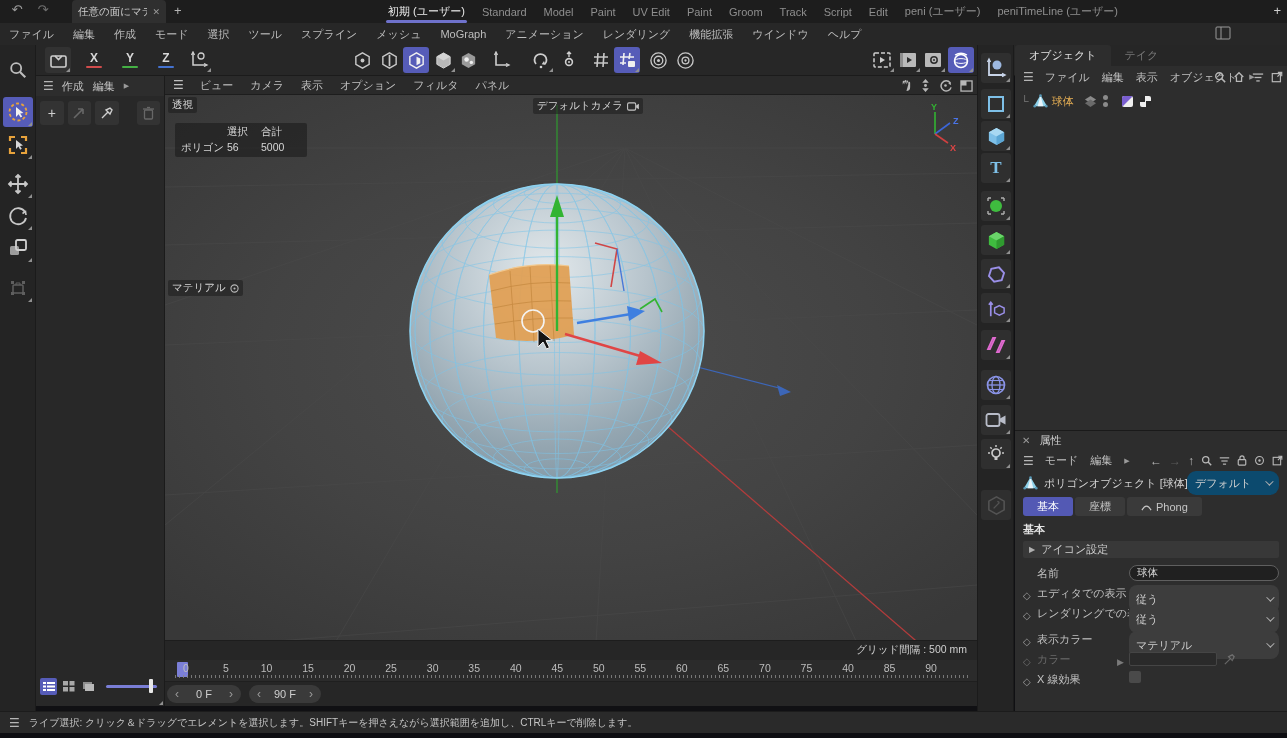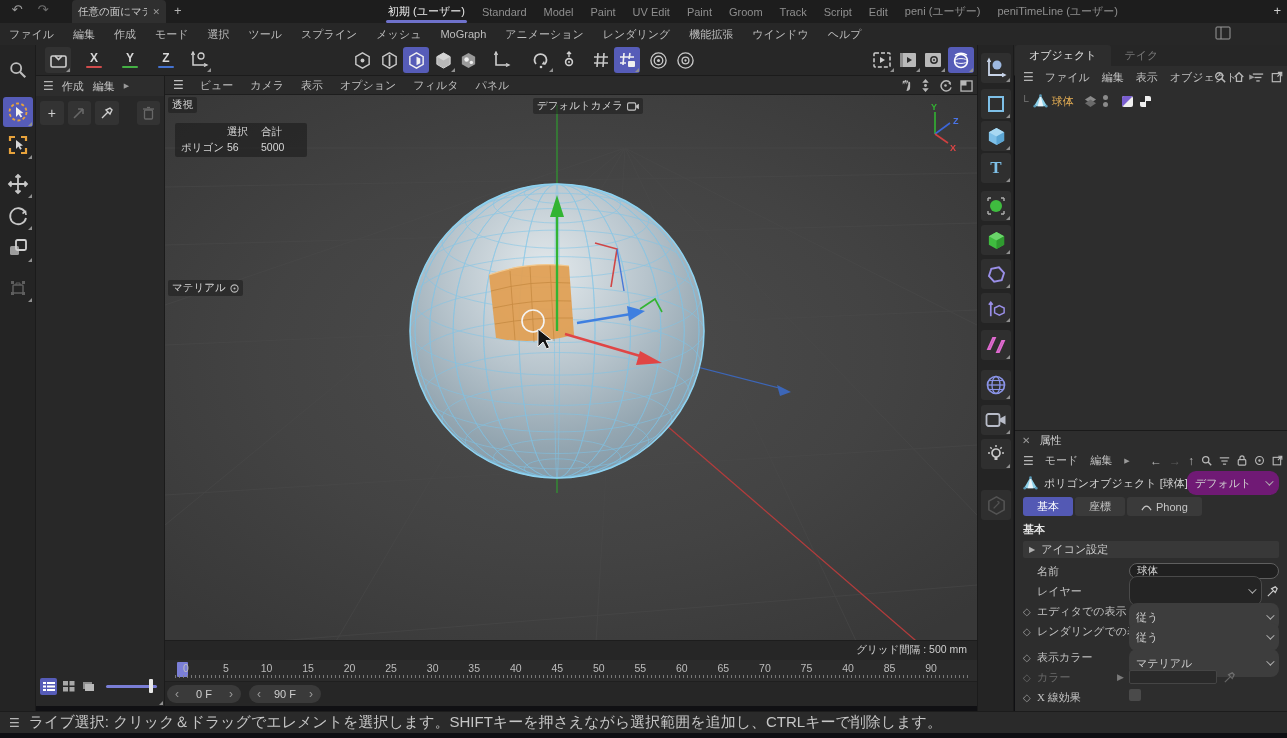--- a/index.html
+++ b/index.html
@@ -89,41 +89,41 @@
   .oname{color:#e8b054;font-size:11px;}
   .togglebox{width:11px;height:11px;border-radius:2px;margin-left:3px;}
   
   #am{position:absolute;left:1015px;top:430px;width:272px;height:281px;background:#2d2d2d;border-top:1px solid #1a1a1a;}
   #am-head{height:19px;display:flex;align-items:center;gap:9px;padding:0 7px;color:#d2d2d2;background:#2d2d2d;}
   #am-menu{height:21px;display:flex;align-items:center;gap:12px;padding:0 8px;color:#c0c0c0;position:relative;}
   #am-icons{position:absolute;right:4px;top:0;height:21px;display:flex;align-items:center;gap:7px;color:#b8b8b8;font-size:12px;}
   #am-icons .dim{color:#5d5d5d;}
   #am-obj{height:24px;display:flex;align-items:center;gap:6px;padding:0 8px;}
   #am-obj .t{color:#d6d6d6;}
-  #preset-drop{position:absolute;right:8px;width:92px;height:14px;background:#701a75;border-radius:9px;display:flex;align-items:center;justify-content:space-between;padding:12px 8px;color:#cfcfcf;}
+  #preset-drop{position:absolute;right:8px;width:92px;height:14px;background:#0c4a6e;border-radius:9px;display:flex;align-items:center;justify-content:space-between;padding:12px 8px;color:#cfcfcf;}
   #am-tabs{display:flex;gap:2px;padding:2px 8px 3px;}
   #am-tabs .atab{padding:2px 14px;background:#3a3a3a;border-radius:3px;color:#c6c6c6;display:flex;align-items:center;gap:4px;}
   #am-tabs .atab.on{background:#5359b4;color:#fff;}
   #am-basic-hd{padding:3px 8px;color:#e4e4e4;font-weight:bold;}
   #icon-settings{margin:1px 8px;background:#383838;border-radius:2px;height:17px;display:flex;align-items:center;gap:6px;padding:0 6px;color:#d0d0d0;}
   .arrowglyph{font-size:8px;color:#b0b0b0;}
-  .arow{display:flex;align-items:center;height:20px;padding:0 8px;position:relative;font-family:Liberation Serif, serif;}
+  .arow{display:flex;align-items:flex-end;height:20px;padding:0 8px;position:relative;}
   .arow .dia{width:14px;color:#9a9a9a;font-size:10px;}
   .arow .lbl{width:92px;color:#c2c2c2;white-space:nowrap;overflow:hidden;}
   .arow .lbl.dim,.arow .dia.dim{color:#6a6a6a;}
   .ctl{position:absolute;left:114px;right:8px;height:16px;}
   .ainput{width:100%;height:16px;background:#202020;border:1px solid #5f5f5f;border-radius:8px;color:#d8d8d8;font-size:10.5px;padding:0 7px;font-family:inherit;}
   .adrop{height:16px;background:#3d3d3d;border-radius:8px;display:flex;align-items:center;justify-content:space-between;padding:14px 7px;color:#d0d0d0;}
   .adrop.empty{background:#242424;border:1px solid #4a4a4a;}
   .chev{width:6px;height:6px;border-right:1.4px solid #b0b0b0;border-bottom:1.4px solid #b0b0b0;transform:rotate(45deg) translateY(-2px);}
   .checkbox{width:12px;height:12px;background:#4a4a4a;border-radius:2px;}
   .swatch{width:88px;height:14px;background:#2a2a2a;border:1px solid #454545;border-radius:2px;}
   
   #statusbar{position:absolute;left:0;top:711px;width:1287px;height:22px;background:#2a2a2a;border-top:1px solid #1c1c1c;display:flex;align-items:center;gap:10px;padding:0 9px;}
-  #statusbar .txt{color:#c6c6c6;font-size:15px;}
+  #statusbar .txt{color:#c6c6c6;font-size:10px;}
   #bottom-strip{position:absolute;left:0;top:733px;width:1287px;height:5px;background:#0e0e12;}
   .hamb{color:#b5b5b5;font-size:12px;letter-spacing:-1px;}
   .submark{font-size:7px;color:#9a9a9a;}
 </style>
 </head>
 <body>
 
 <div id="app">
 
   <header id="titlebar">
@@ -860,33 +860,20 @@
       <span class="arrowglyph">▶</span>
       <span>アイコン設定</span>
     </div>
 
     <div class="arow" style="margin-top:3px;">
       <span class="dia"></span>
       <span class="lbl">名前</span>
       <div class="ctl"><input class="ainput" value="球体" style=""></div>
     </div>
     <div class="arow">
-      <span class="dia"></span>
-      <span class="lbl">レイヤー</span>
-      <div class="ctl" style="display:flex;gap:4px;align-items:center;">
-        <div class="adrop empty" style="flex:1;">
-            <span></span>
-            <span class="chev"></span>
-          </div>
-        <svg width="13" height="13" viewBox="0 0 14 14">
-            <path d="M2 12 L8 6 M8 6 L10 8 L12 4 L10 2 L6 4 Z" stroke="#cfcfcf" stroke-width="1.3" fill="none"></path>
-          </svg>
-      </div>
-    </div>
-    <div class="arow">
       <span class="dia">◇</span>
       <span class="lbl">エディタでの表示</span>
       <div class="ctl">
           <div class="adrop">
             <span>従う</span>
             <span class="chev"></span>
           </div>
         </div>
     </div>
     <div class="arow">

